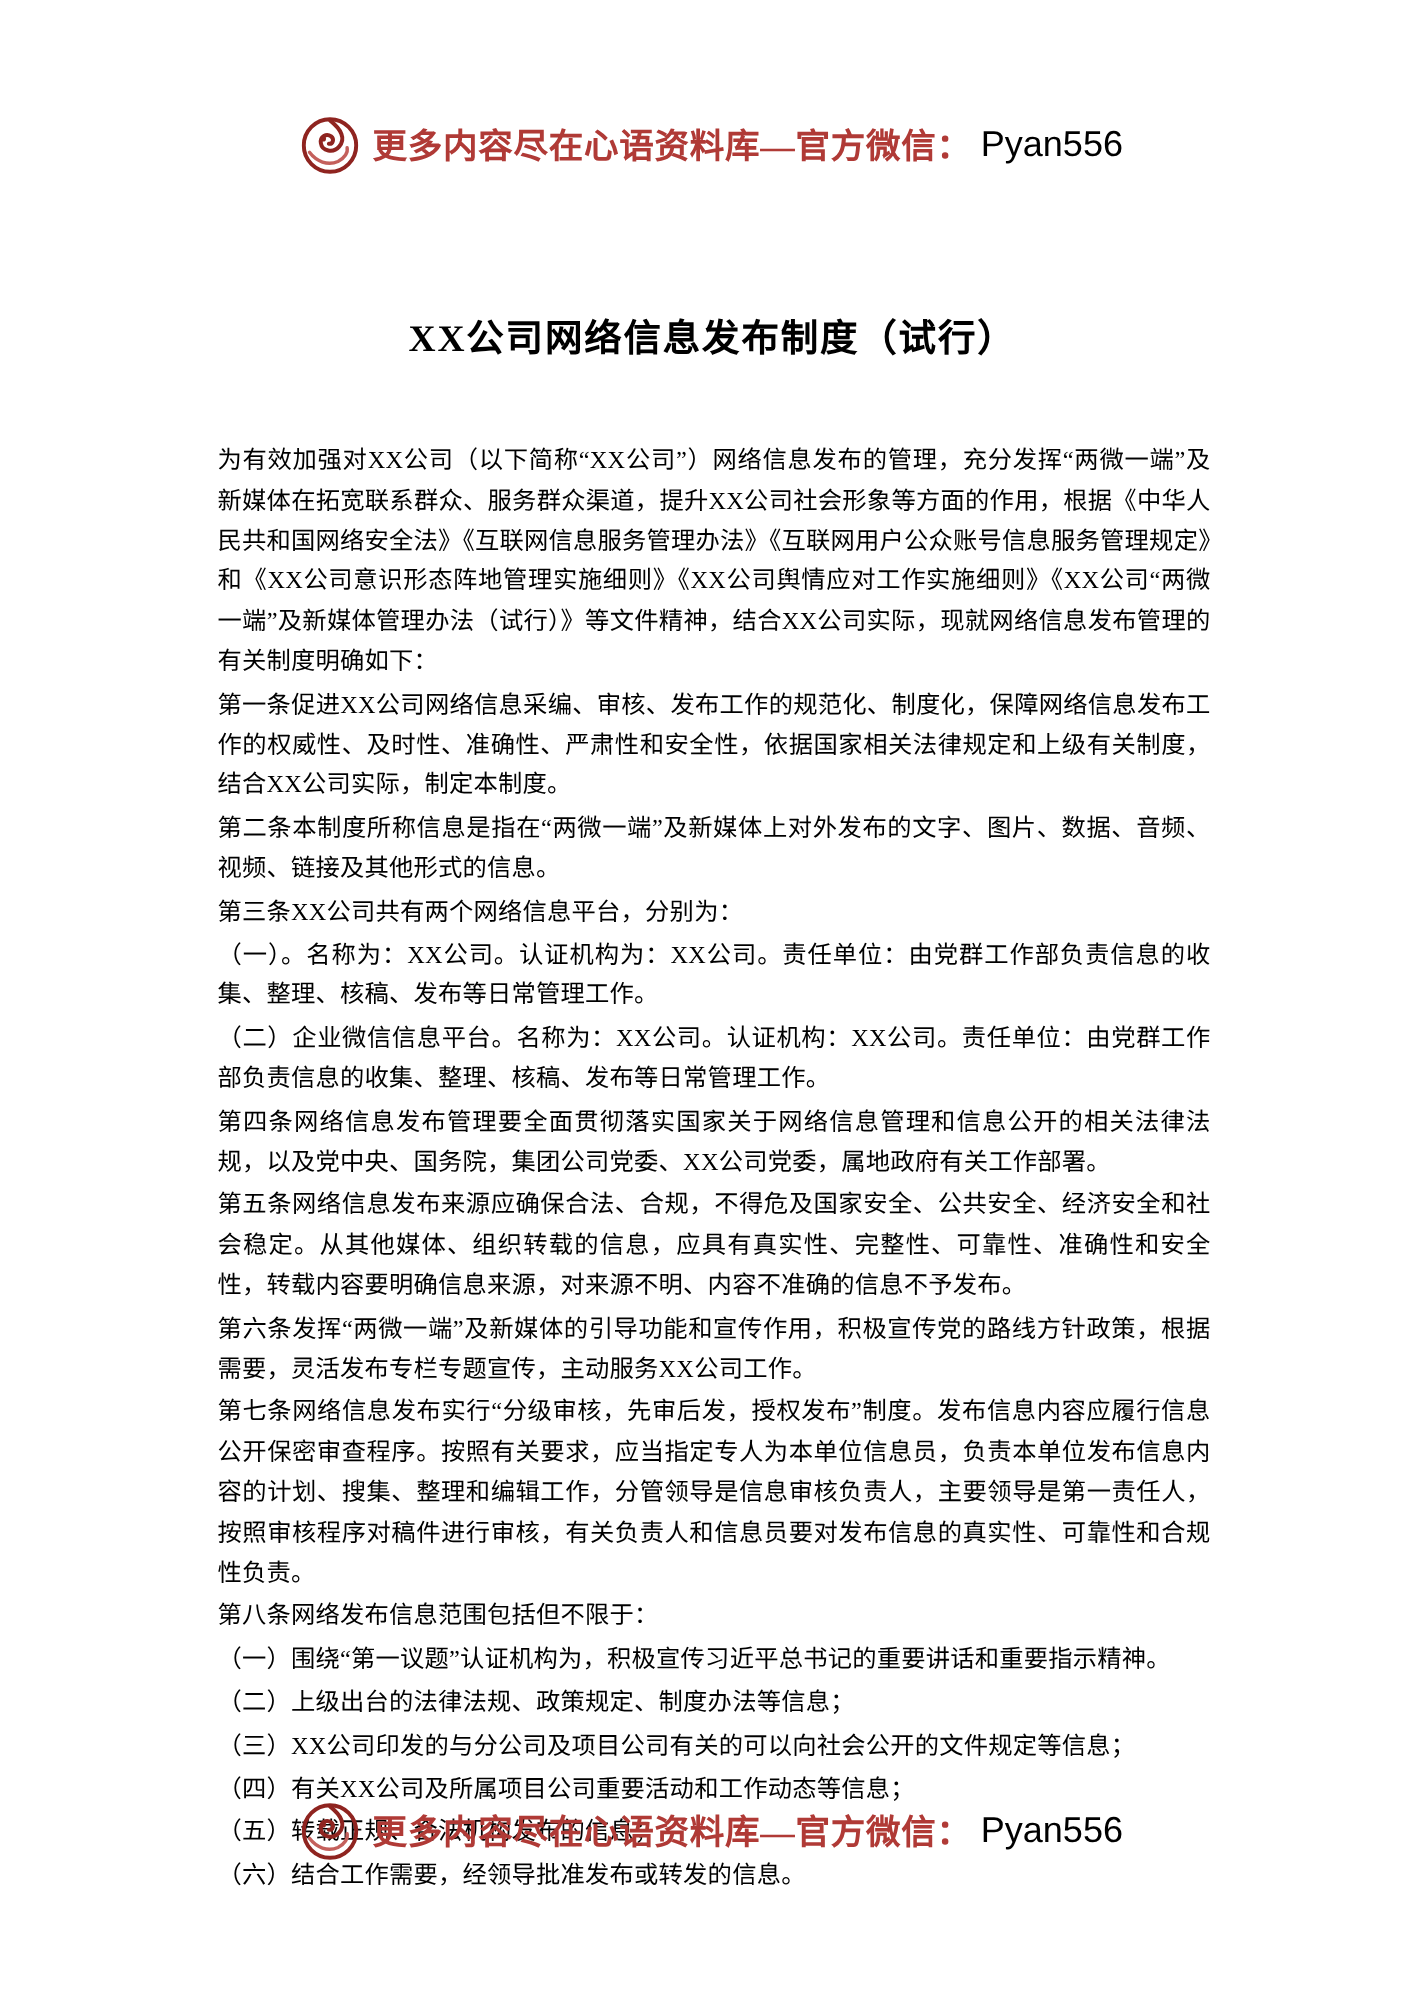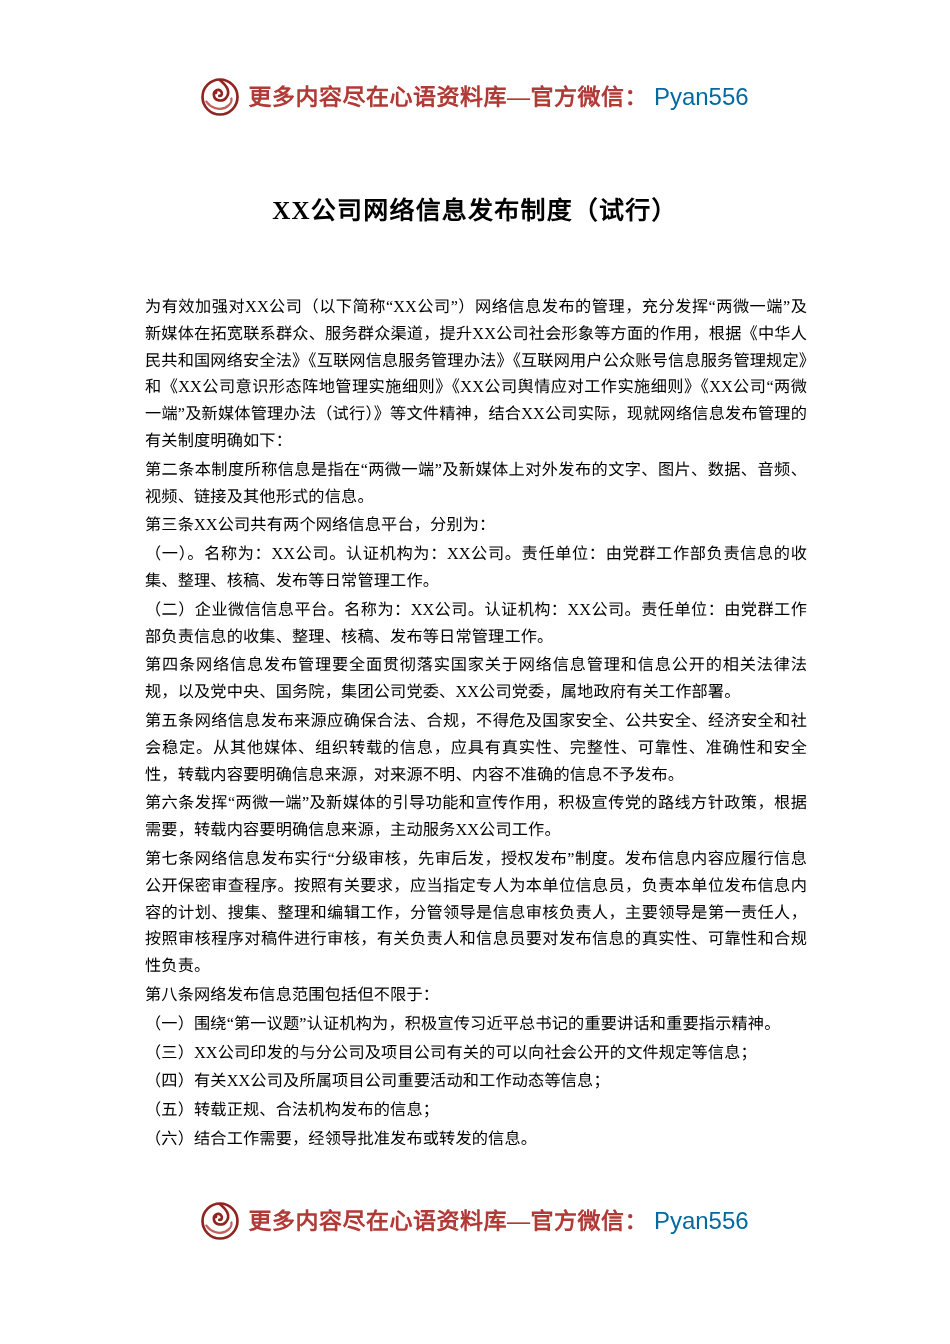--- a/index.html
+++ b/index.html
@@ -53,32 +53,32 @@
     font-size: 23px;
     font-weight: 700;
     letter-spacing: 0.5px;
     white-space: nowrap;
     line-height: 1;
   }
   .wm-cn {
     color: #b03a36;
   }
   .wm-id {
-    color: #0369a1;
+    color: #000000;
     font-family: "Liberation Sans", "DejaVu Sans", sans-serif;
     font-weight: 400;
     font-size: 24px;
     letter-spacing: 0px;
     padding-left: 6px;
   }
 
   
   .doc-title {
     position: absolute;
-    top: 176px;
+    top: 192px;
     left: 0;
     width: 950px;
     text-align: center;
     font-size: 25px;
     font-weight: 700;
     letter-spacing: 1.2px;
     line-height: 1.4;
     font-family: "Liberation Serif", "DejaVu Serif", serif;
   }
 
@@ -119,30 +119,32 @@
       <circle cx="38" cy="38" r="5" fill="#8f2420"></circle>
     </svg>
     <span class="wm-text wm-cn">更多内容尽在心语资料库—官方微信：</span>
       <span class="wm-text wm-id">Pyan556</span>
   </div>
 
   <h1 class="doc-title">XX公司网络信息发布制度（试行）</h1>
 
   <div class="doc-body">
       <p>为有效加强对XX公司（以下简称“XX公司”）网络信息发布的管理，充分发挥“两微一端”及新媒体在拓宽联系群众、服务群众渠道，提升XX公司社会形象等方面的作用，根据《中华人民共和国网络安全法》《互联网信息服务管理办法》《互联网用户公众账号信息服务管理规定》和《XX公司意识形态阵地管理实施细则》《XX公司舆情应对工作实施细则》《XX公司“两微一端”及新媒体管理办法（试行）》等文件精神，结合XX公司实际，现就网络信息发布管理的有关制度明确如下：</p>
+      <p>第一条促进XX公司网络信息采编、审核、发布工作的规范化、制度化，保障网络信息发布工作的权威性、及时性、准确性、严肃性和安全性，依据国家相关法律规定和上级有关制度，结合XX公司实际，制定本制度。</p>
       <p>第二条本制度所称信息是指在“两微一端”及新媒体上对外发布的文字、图片、数据、音频、视频、链接及其他形式的信息。</p>
       <p>第三条XX公司共有两个网络信息平台，分别为：</p>
       <p>（一）。名称为：XX公司。认证机构为：XX公司。责任单位：由党群工作部负责信息的收集、整理、核稿、发布等日常管理工作。</p>
       <p>（二）企业微信信息平台。名称为：XX公司。认证机构：XX公司。责任单位：由党群工作部负责信息的收集、整理、核稿、发布等日常管理工作。</p>
       <p>第四条网络信息发布管理要全面贯彻落实国家关于网络信息管理和信息公开的相关法律法规，以及党中央、国务院，集团公司党委、XX公司党委，属地政府有关工作部署。</p>
       <p>第五条网络信息发布来源应确保合法、合规，不得危及国家安全、公共安全、经济安全和社会稳定。从其他媒体、组织转载的信息，应具有真实性、完整性、可靠性、准确性和安全性，转载内容要明确信息来源，对来源不明、内容不准确的信息不予发布。</p>
-      <p>第六条发挥“两微一端”及新媒体的引导功能和宣传作用，积极宣传党的路线方针政策，根据需要，转载内容要明确信息来源，主动服务XX公司工作。</p>
+      <p>第六条发挥“两微一端”及新媒体的引导功能和宣传作用，积极宣传党的路线方针政策，根据需要，灵活发布专栏专题宣传，主动服务XX公司工作。</p>
       <p>第七条网络信息发布实行“分级审核，先审后发，授权发布”制度。发布信息内容应履行信息公开保密审查程序。按照有关要求，应当指定专人为本单位信息员，负责本单位发布信息内容的计划、搜集、整理和编辑工作，分管领导是信息审核负责人，主要领导是第一责任人，按照审核程序对稿件进行审核，有关负责人和信息员要对发布信息的真实性、可靠性和合规性负责。</p>
       <p>第八条网络发布信息范围包括但不限于：</p>
       <p>（一）围绕“第一议题”认证机构为，积极宣传习近平总书记的重要讲话和重要指示精神。</p>
+      <p>（二）上级出台的法律法规、政策规定、制度办法等信息；</p>
       <p>（三）XX公司印发的与分公司及项目公司有关的可以向社会公开的文件规定等信息；</p>
       <p>（四）有关XX公司及所属项目公司重要活动和工作动态等信息；</p>
       <p>（五）转载正规、合法机构发布的信息；</p>
       <p>（六）结合工作需要，经领导批准发布或转发的信息。</p>
     </div>
 
   <div class="watermark bottom">
     <svg class="wm-logo" viewBox="0 0 100 100" aria-hidden="true">
       <circle cx="50" cy="50" r="46" fill="none" stroke="#8f2420" stroke-width="7"></circle>
       <path d="M50 6 C70 22 78 38 66 52 C56 64 36 60 34 46 C32 34 44 28 52 34 C58 39 55 48 48 47" fill="none" stroke="#8f2420" stroke-width="7" stroke-linecap="round"></path>

